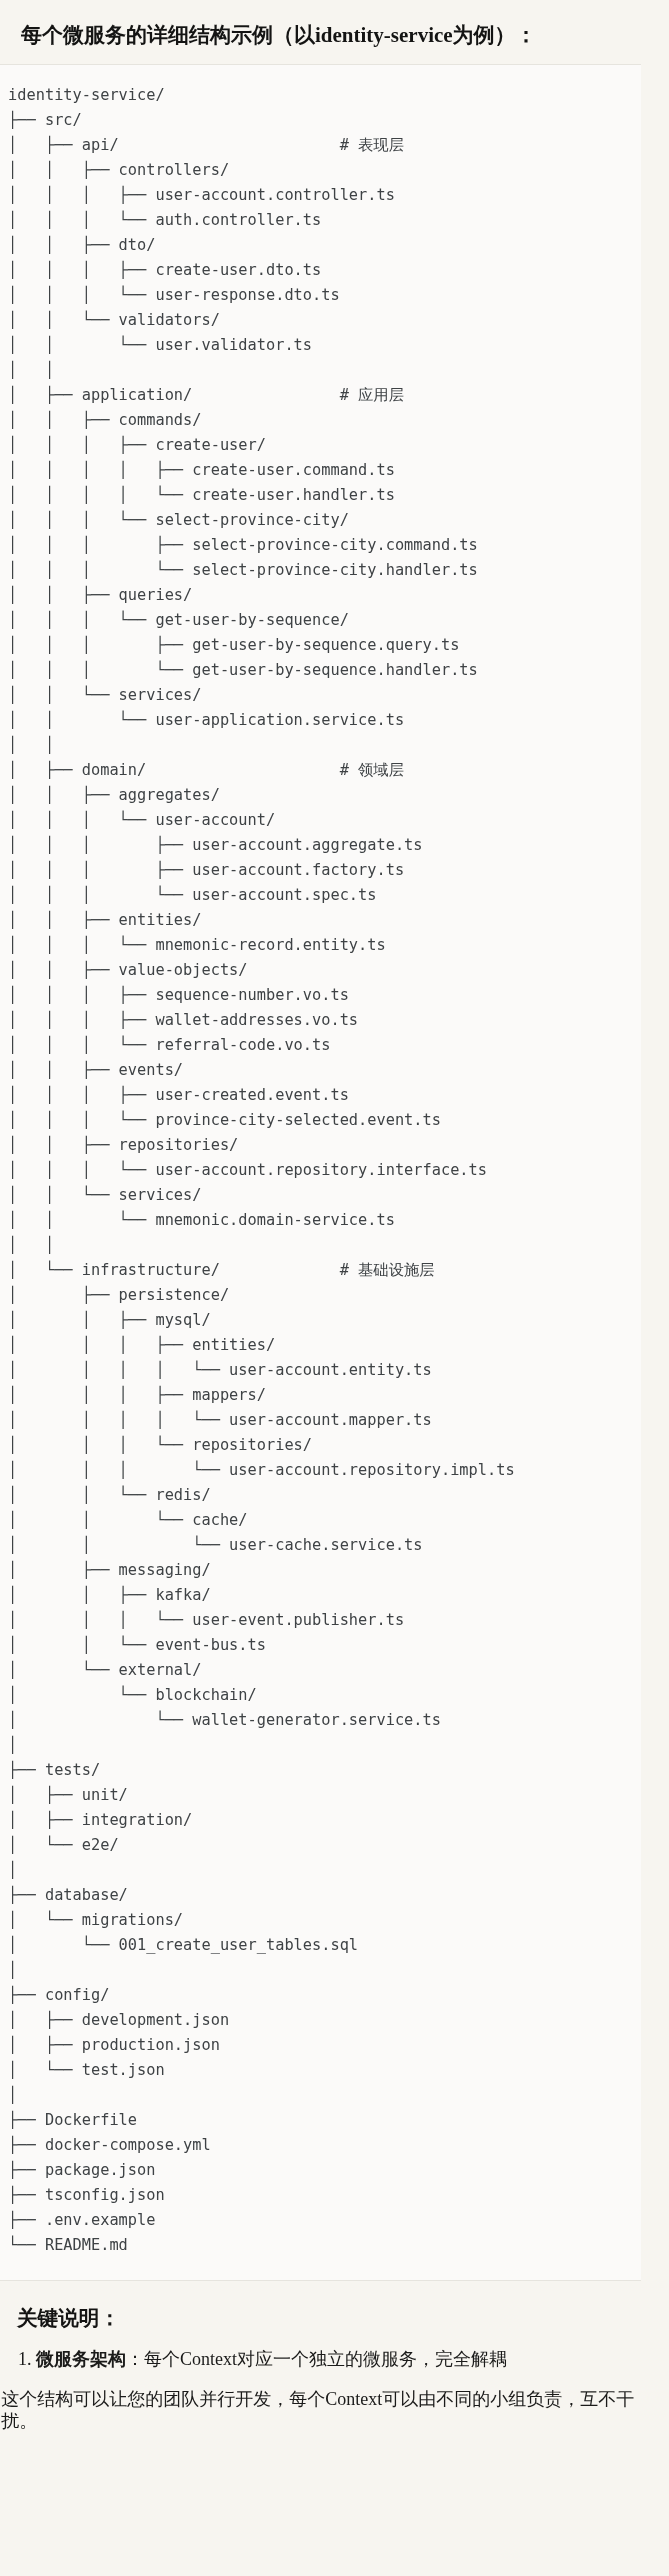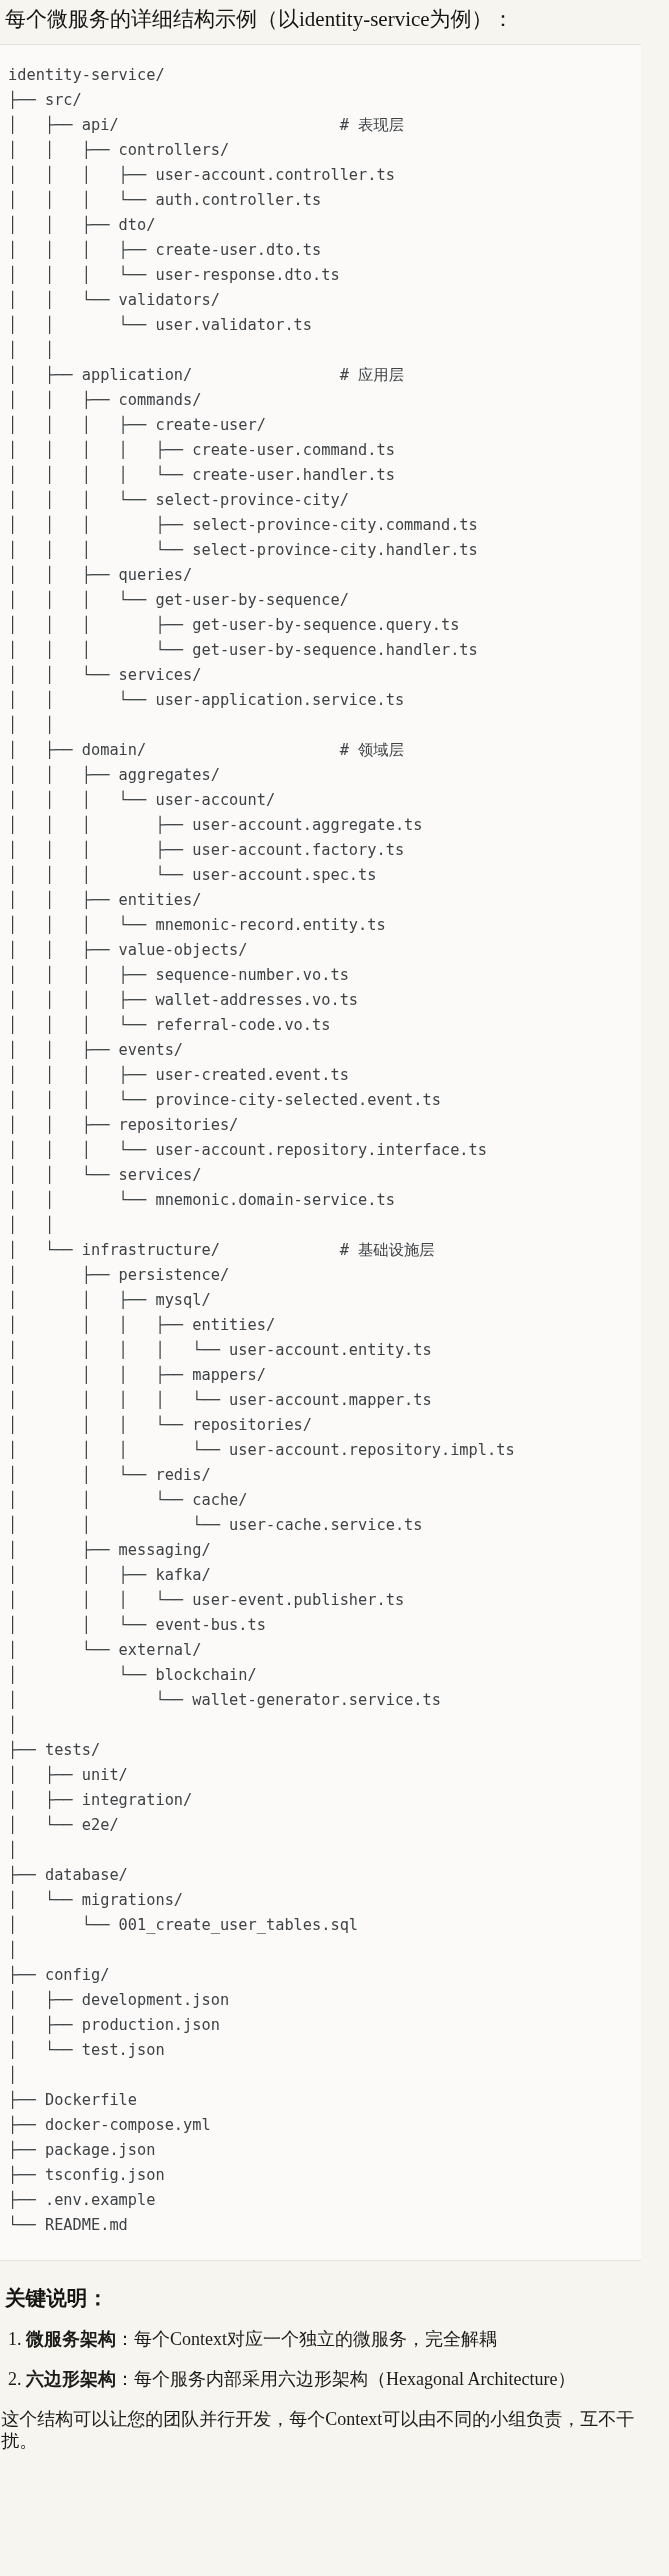--- a/index.html
+++ b/index.html
@@ -5,52 +5,52 @@
   html, body { margin: 0; padding: 0; }
   body {
     width: 669px;
     height: 2576px;
     overflow: hidden;
     background: #f7f5f0;
     color: #1b1b1a;
     font-family: "Liberation Serif", serif;
   }
   .page-title {
-    margin: 0;
+    margin: 16px;
     padding: 5.6px 6.3px 0 5px;
     font-size: 21px;
     line-height: 26px;
-    font-weight: 400;
+    font-weight: 700;
     color: #141413;
   }
   .code-block {
     box-sizing: border-box;
     margin: 12px 0 0 0;
     width: 641px;
     background: #fbfaf9;
     border-top: 1.3px solid #e6e4de;
     border-bottom: 1.3px solid #e6e4de;
     padding: 18px 11.3px 22.5px 8.1px;
     font-family: "DejaVu Sans Mono", monospace;
     font-size: 15.3px;
     line-height: 25px;
     color: #3e4245;
     white-space: pre;
     overflow: hidden;
   }
   .notes-heading {
     margin: 24px 0 0 0;
-    padding-left: 5px;
+    padding-left: 17px;
     font-size: 20.6px;
     line-height: 27.5px;
     font-weight: 700;
     color: #141413;
   }
   .notes-list {
-    margin: 15px 0 0 3px;
+    margin: 15px 0 0 13px;
     padding: 0 6.3px 0 5px;
     list-style: none;
   }
   .note-item {
     font-size: 18px;
     line-height: 22.5px;
     margin: 0 0 17.5px 0;
   }
   .note-item .note-label { font-weight: 700; }
   .closing-paragraph {
@@ -155,24 +155,20 @@
 
 <h2 class="notes-heading">关键说明：</h2>
 
 <ol class="notes-list">
 
     <li class="note-item">
       <span class="note-number">1.</span>
       <span class="note-label">微服务架构</span><span class="note-colon">：</span><span class="note-text">每个Context对应一个独立的微服务，完全解耦</span>
     </li>
 
-    <li class="note-item">
-      <span class="note-number">2.</span>
-      <span class="note-label">六边形架构</span><span class="note-colon">：</span><span class="note-text">每个服务内部采用六边形架构（Hexagonal Architecture）</span>
-    </li>
 
 
 
 
   </ol>
 
 <p class="closing-paragraph">这个结构可以让您的团队并行开发，每个Context可以由不同的小组负责，互不干扰。</p>
 
 
 </body></html>

